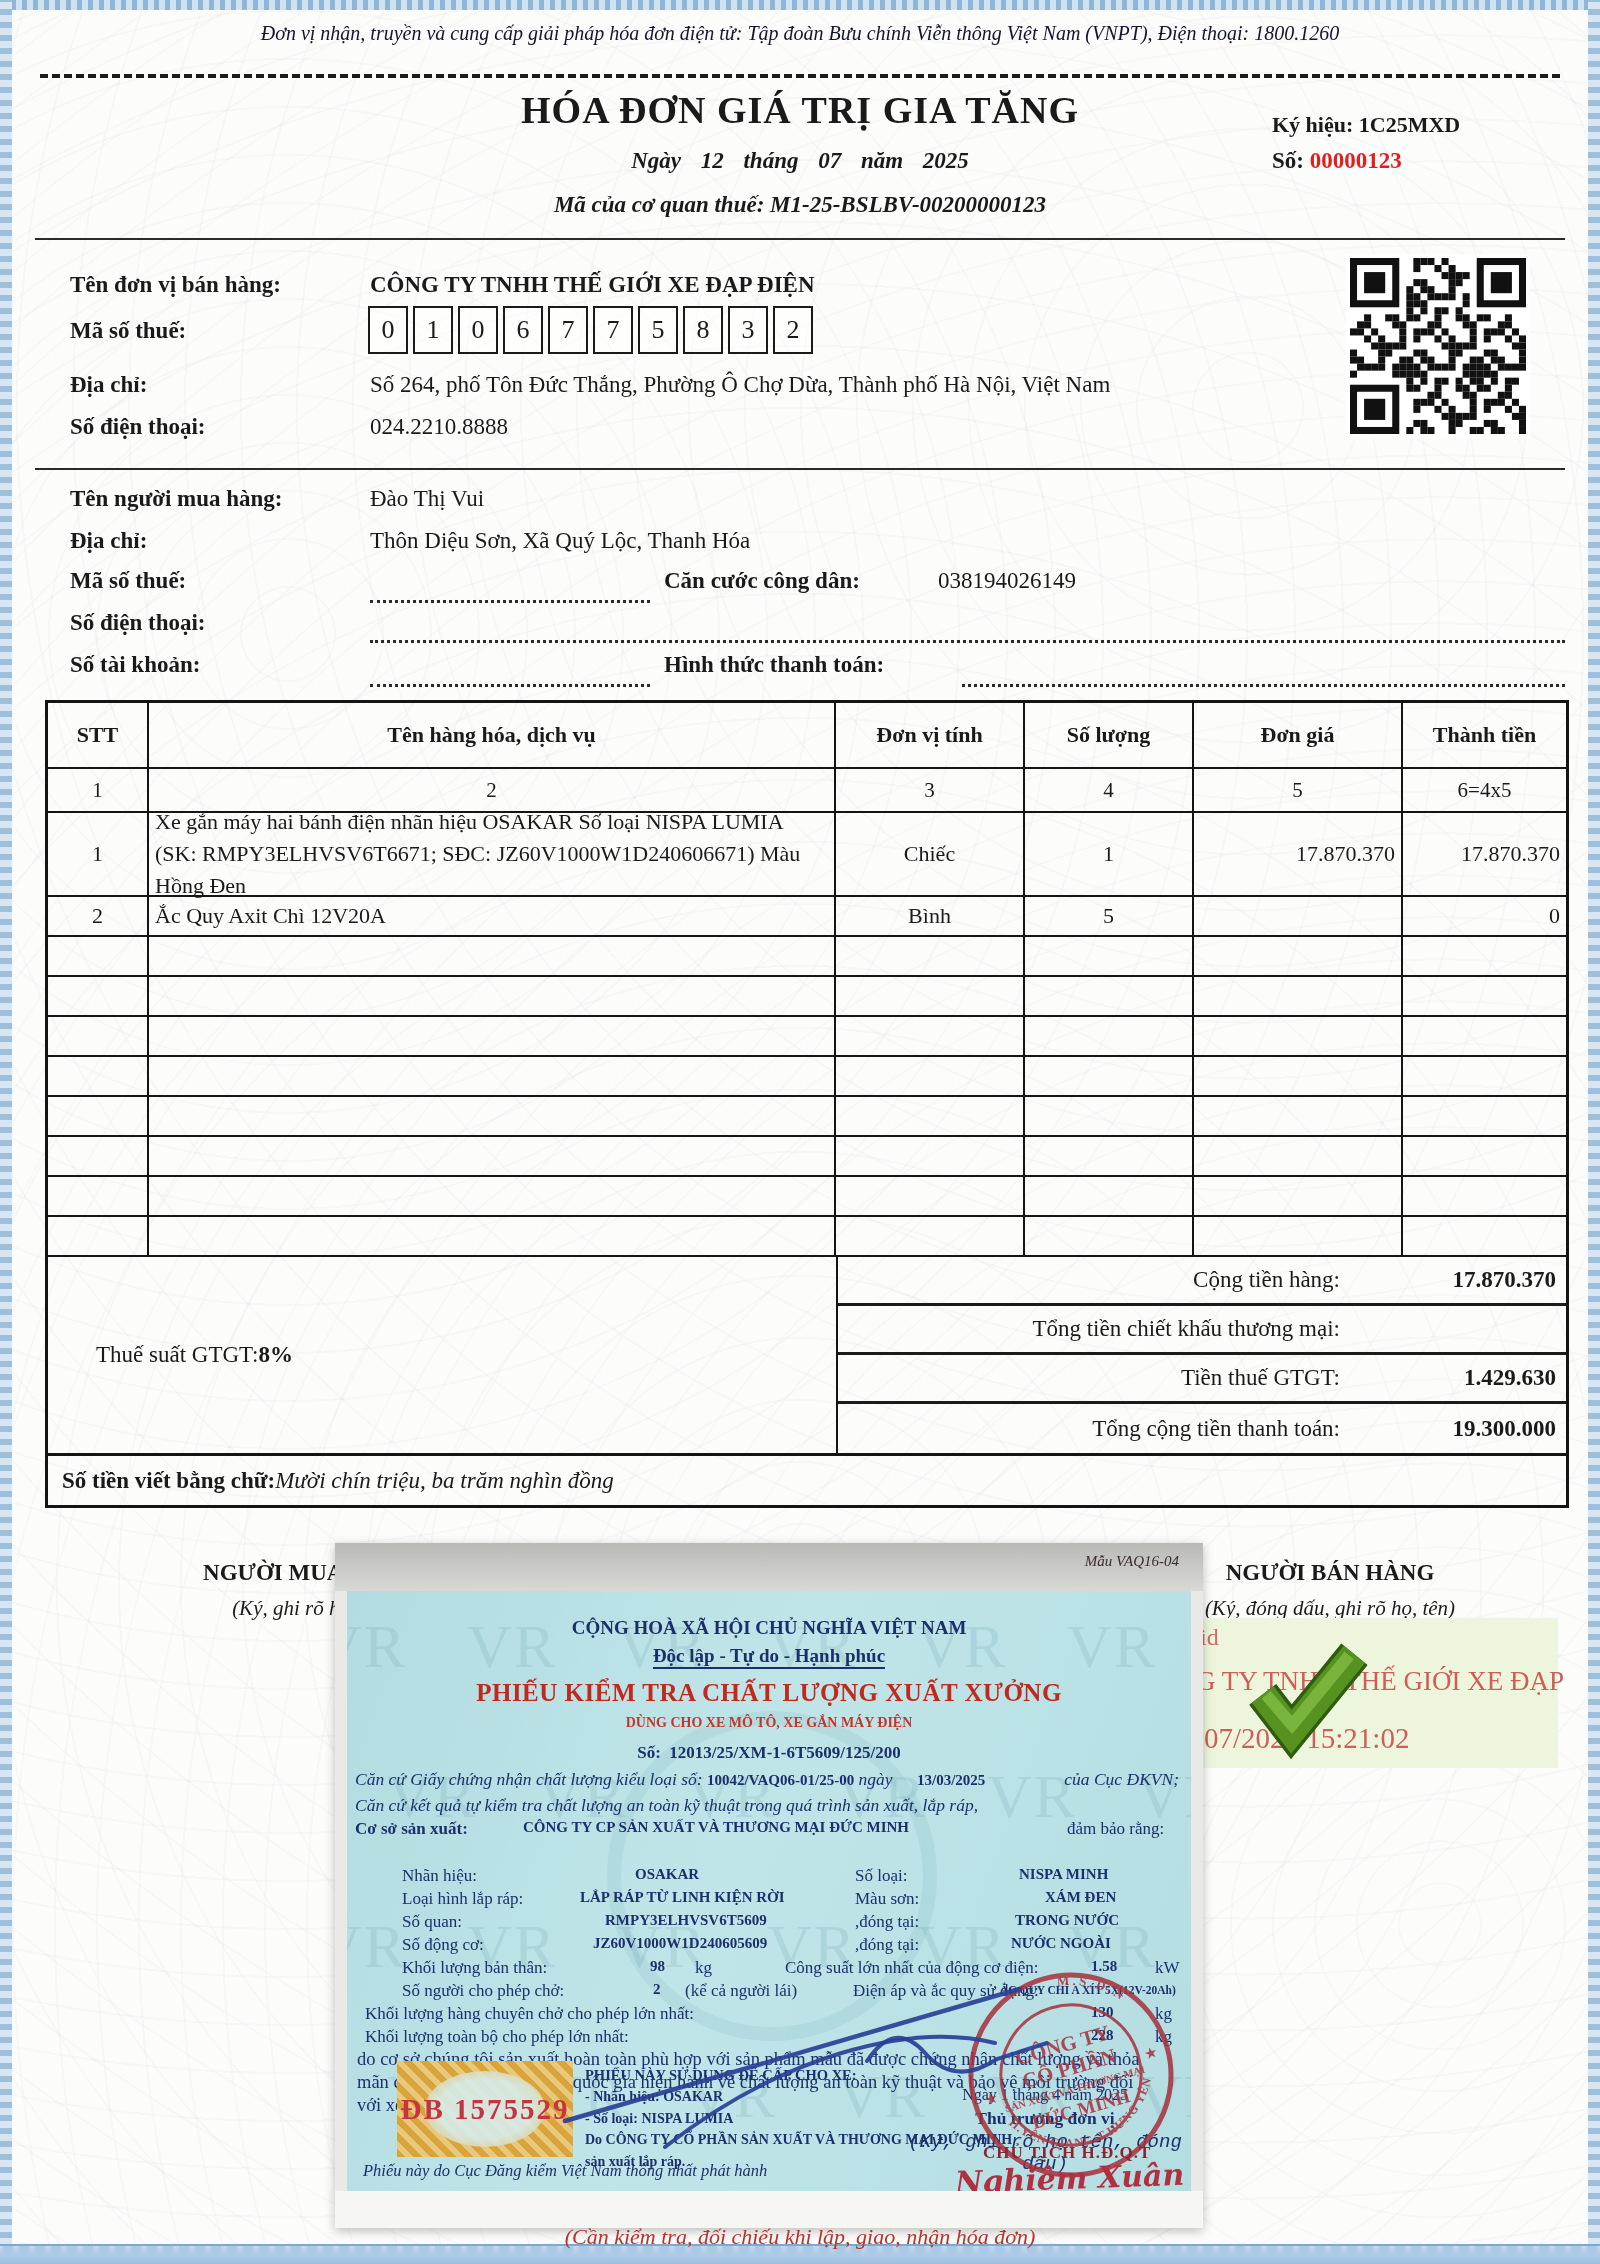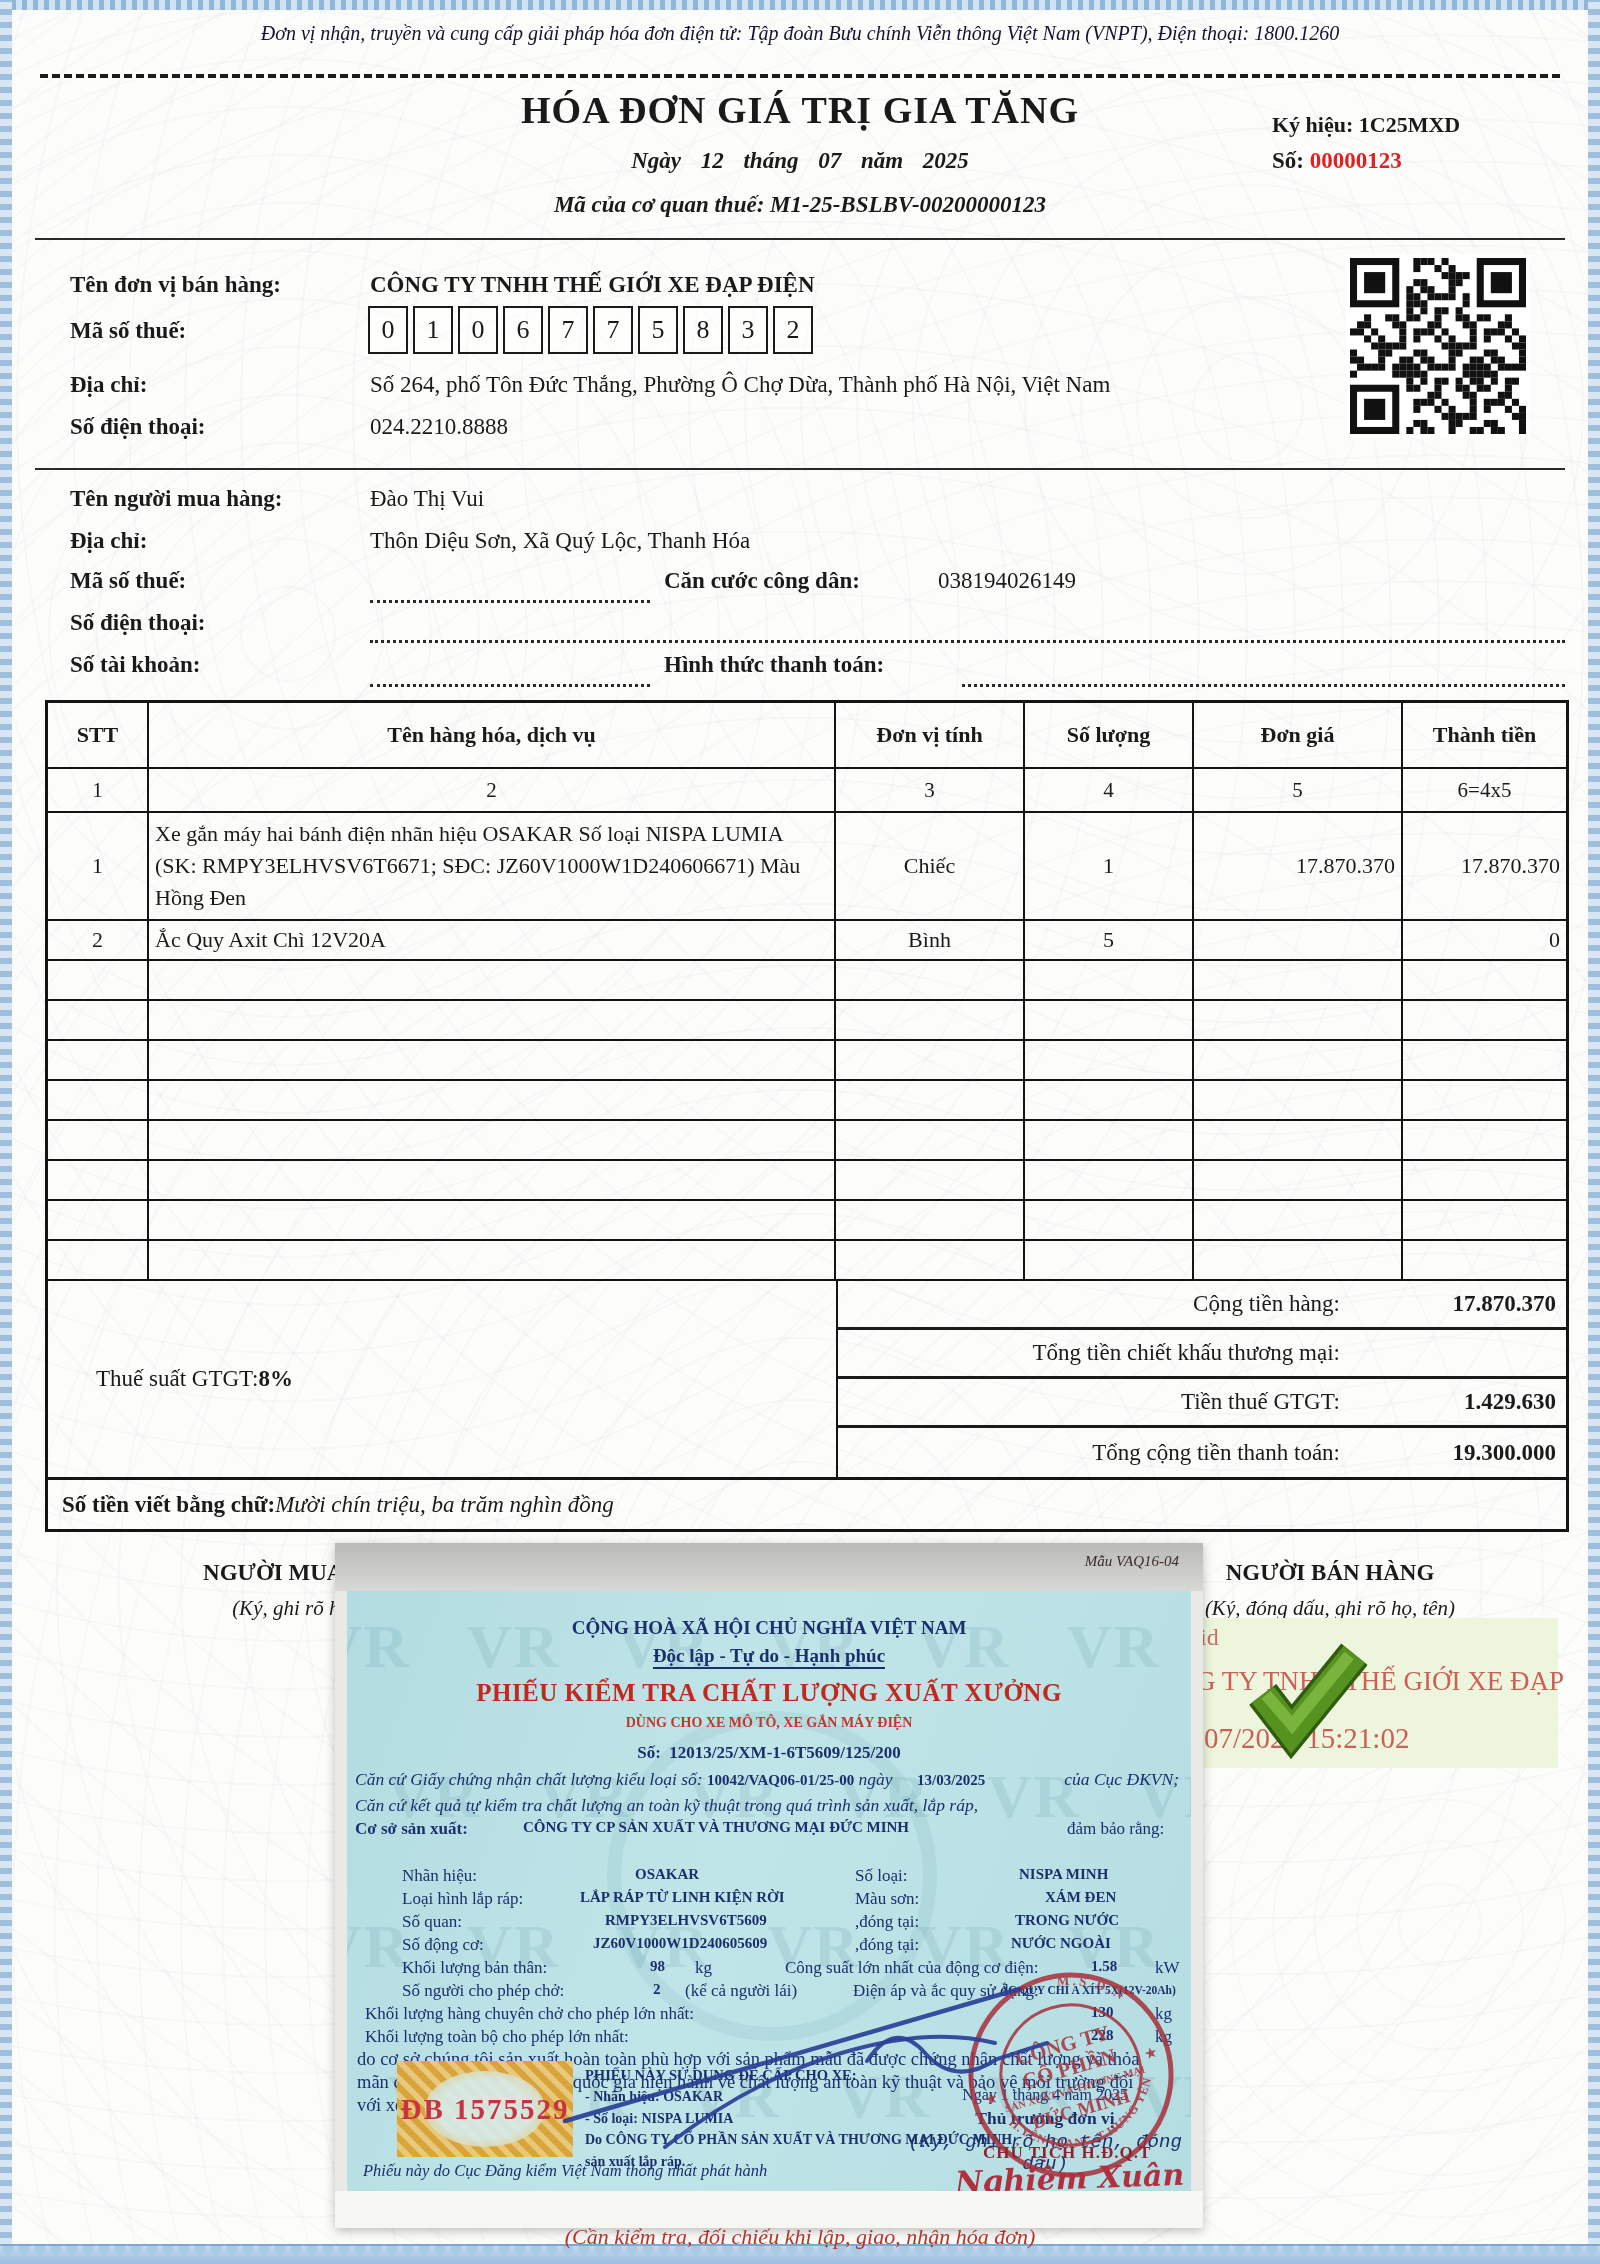--- a/index.html
+++ b/index.html
@@ -47,21 +47,21 @@
   .dots{position:absolute;border-bottom:3px dotted #2a2a2a;height:0;}
   .qr{position:absolute;left:1346px;top:254px;width:184px;height:184px;background:#fff;padding:4px;}
 
   
   .tbl{position:absolute;left:45px;top:700px;width:1524px;border:3px solid #141414;font-size:22px;}
   .trow{display:grid;grid-template-columns:101px 687px 189px 169px 209px auto;}
   .tc{border-right:2px solid #141414;border-bottom:2px solid #141414;display:flex;align-items:center;justify-content:center;padding:2px 6px;}
   .tc:last-child{border-right:none;}
   .h .tc{font-weight:bold;height:66px;}
   .ix .tc{height:44px;font-size:21px;}
-  .r1 .tc{height:108px;} .r2 .tc{height:40px;} .re .tc{height:40px;}
+  .r1 .tc{height:84px;} .r2 .tc{height:40px;} .re .tc{height:40px;}
   .tc.name{justify-content:flex-start;text-align:left;line-height:1.45;}
   .tc.money{justify-content:flex-end;}
   
   .totals{display:grid;grid-template-columns:790px auto;}
   .tot-left{border-right:2px solid #141414;display:flex;align-items:center;padding-left:48px;font-size:23px;}
   .tot-row{display:flex;align-items:center;height:49px;border-bottom:3px solid #1b1b1b;}
   .tot-row:last-child{border-bottom:none;}
   .tot-lab{flex:1;text-align:right;font-size:23px;padding-right:46px;}
   .tot-val{width:180px;text-align:right;font-weight:bold;font-size:23px;padding-right:10px;}
   .words{border-top:3px solid #141414;height:52px;display:flex;align-items:center;padding-left:14px;font-size:23px;}
@@ -81,21 +81,21 @@
 
   
   .photo{left:335px;top:1543px;width:868px;height:685px;z-index:3;background:#e9e9e6;
      box-shadow:0 3px 10px rgba(0,0,0,.25);}
   .photo-top{position:absolute;left:0;top:0;right:0;height:48px;background:linear-gradient(#b9b9b6,#d8d8d4);}
   .mau{position:absolute;right:24px;top:10px;font-style:italic;font-size:15px;color:#3c2c2c;}
   .photo-bottom{position:absolute;left:0;bottom:0;right:0;height:37px;background:#f6f6f3;}
   .cert{position:absolute;left:12px;top:48px;width:844px;height:600px;color:#1c2f6d;
      background:linear-gradient(110deg,#b2dce1,#c0e5e8 45%,#b4dde2);overflow:hidden;}
   .wm{position:absolute;inset:0;pointer-events:none;color:rgba(25,95,115,.10);
-      font-weight:bold;font-size:62px;letter-spacing:2px;border-radius:28px;}
+      font-weight:normal;font-size:62px;letter-spacing:2px;border-radius:28px;}
   .wm span{position:absolute;}
   .wm-circle{position:absolute;left:260px;top:120px;width:330px;height:330px;border-radius:50%;
       border:14px solid rgba(30,100,125,.07);pointer-events:none;}
   .cl{position:absolute;left:0;right:0;}
   .c-nat{top:26px;text-align:center;font-weight:bold;font-size:19px;}
   .c-motto{top:54px;text-align:center;font-weight:bold;font-size:19px;}
   .c-motto span{border-bottom:2px solid #1c2f6d;padding-bottom:1px;}
   .c-title{top:88px;text-align:center;font-weight:bold;font-size:25px;color:#c02a1e;letter-spacing:.5px;}
   .c-sub{top:124px;text-align:center;font-weight:bold;font-size:14px;color:#c3362a;}
   .c-so{top:152px;text-align:center;font-size:17px;font-weight:bold;}

